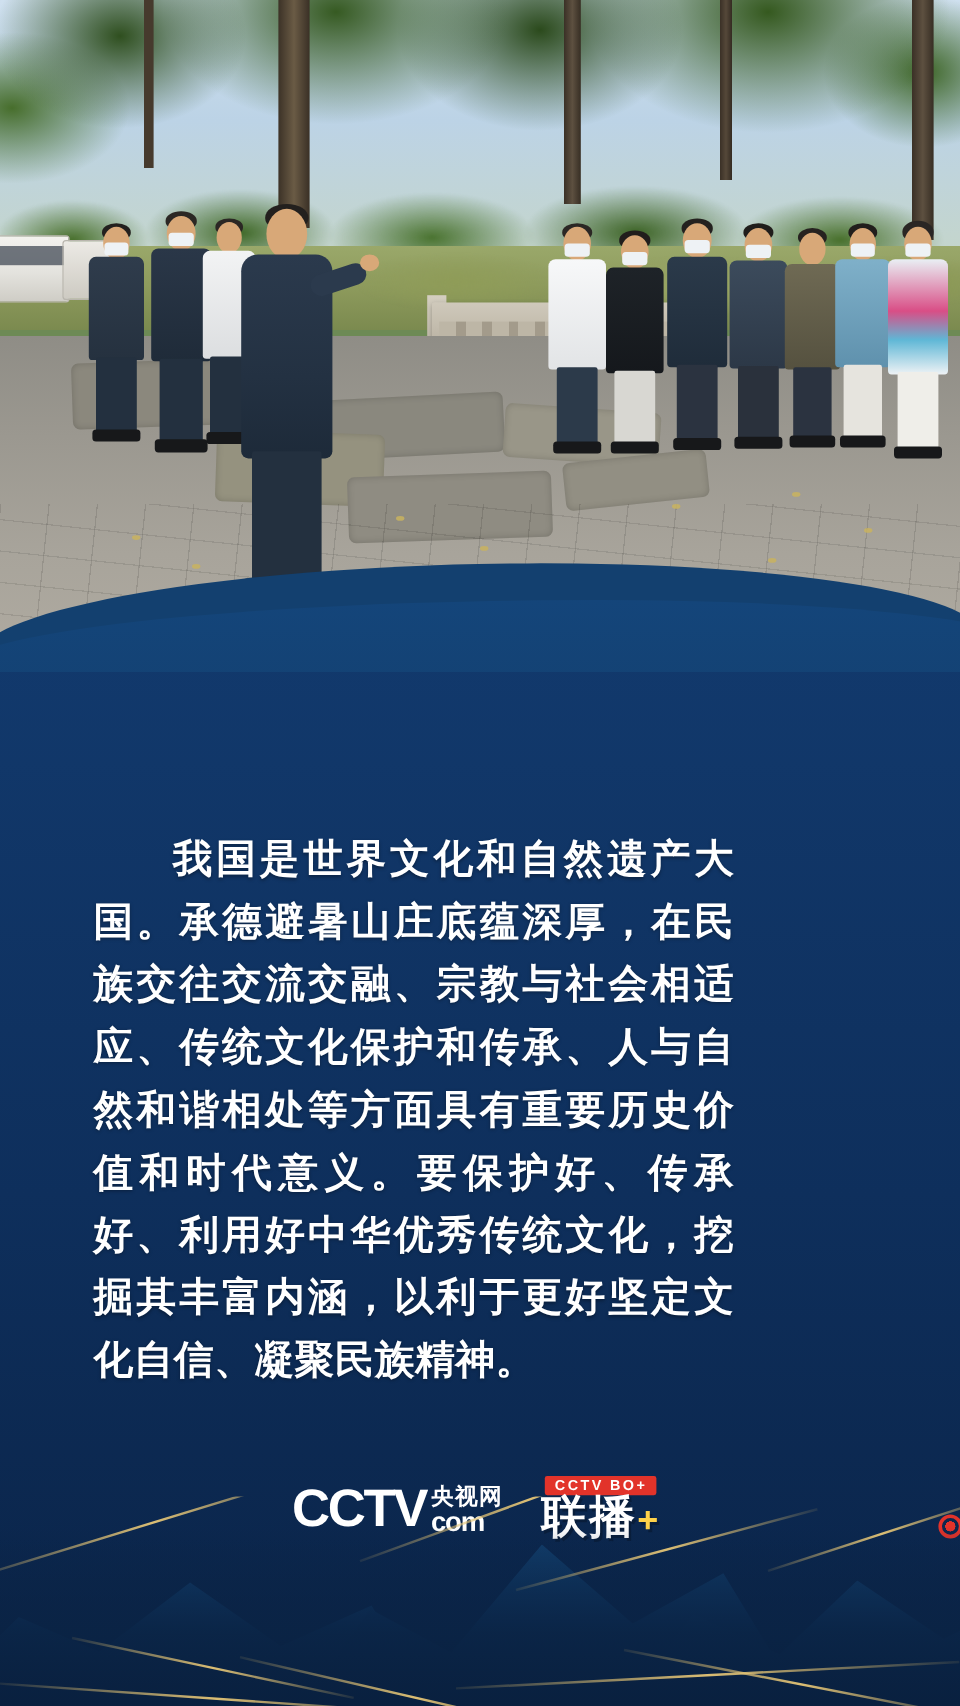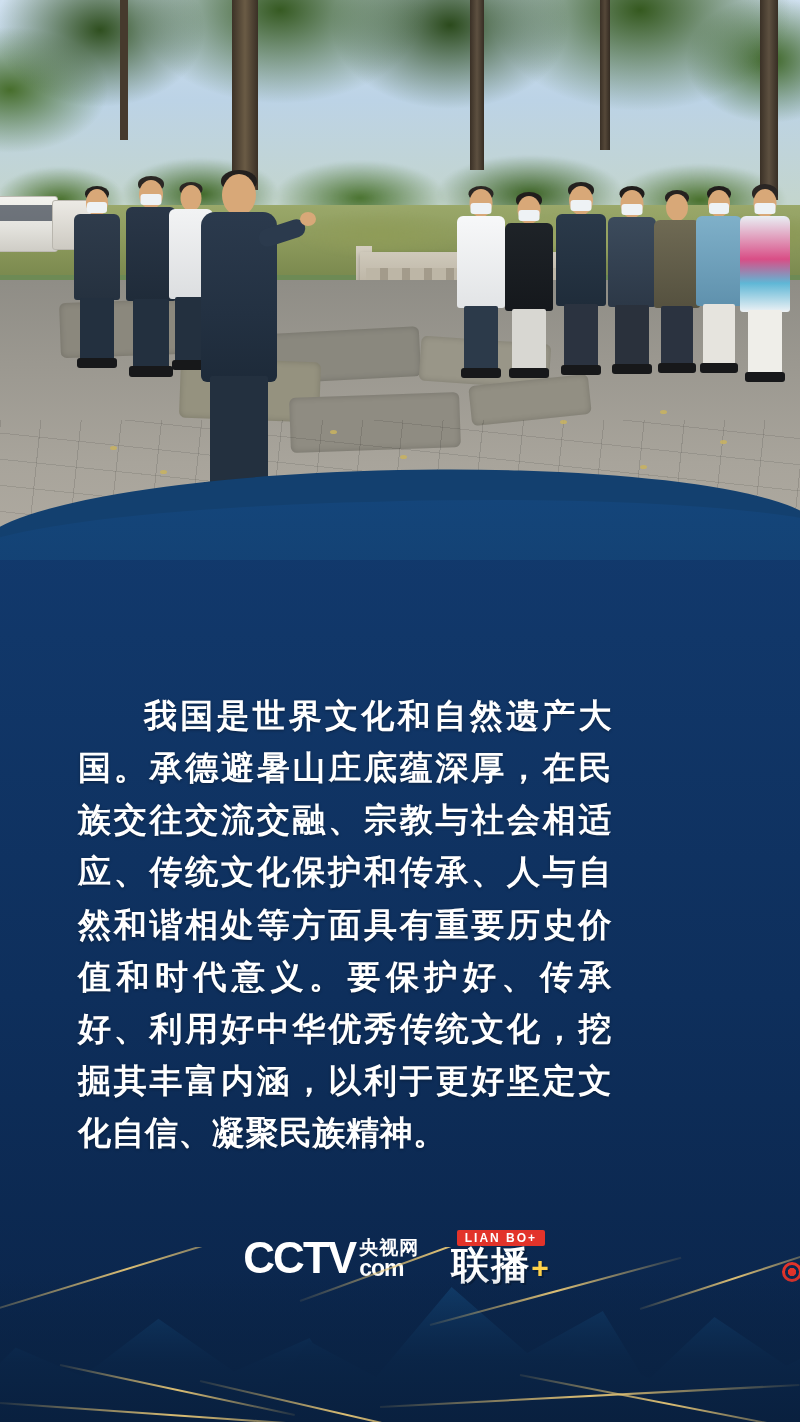--- a/index.html
+++ b/index.html
@@ -463,21 +463,21 @@
     <div class="cctv">
       <div class="cctv-letters">CCTV</div>
       <span class="cctv-eye"></span>
       <div class="cctv-right">
         <span class="cctv-cn">央视网</span>
         <span class="cctv-com">com</span>
       </div>
     </div>
 
     <div class="lianbo">
-      <span class="lianbo-top">LIAN BO+</span>
+      <span class="lianbo-top">CCTV BO+</span>
       <span class="lianbo-main">
         <span>联播</span><span class="lianbo-plus">+</span>
       </span>
     </div>
   </div>
 
   <div class="footer-mts">
     <div class="mt mtA"></div>
     <div class="mt mtB"></div>
     <div class="mt mtC"></div>

